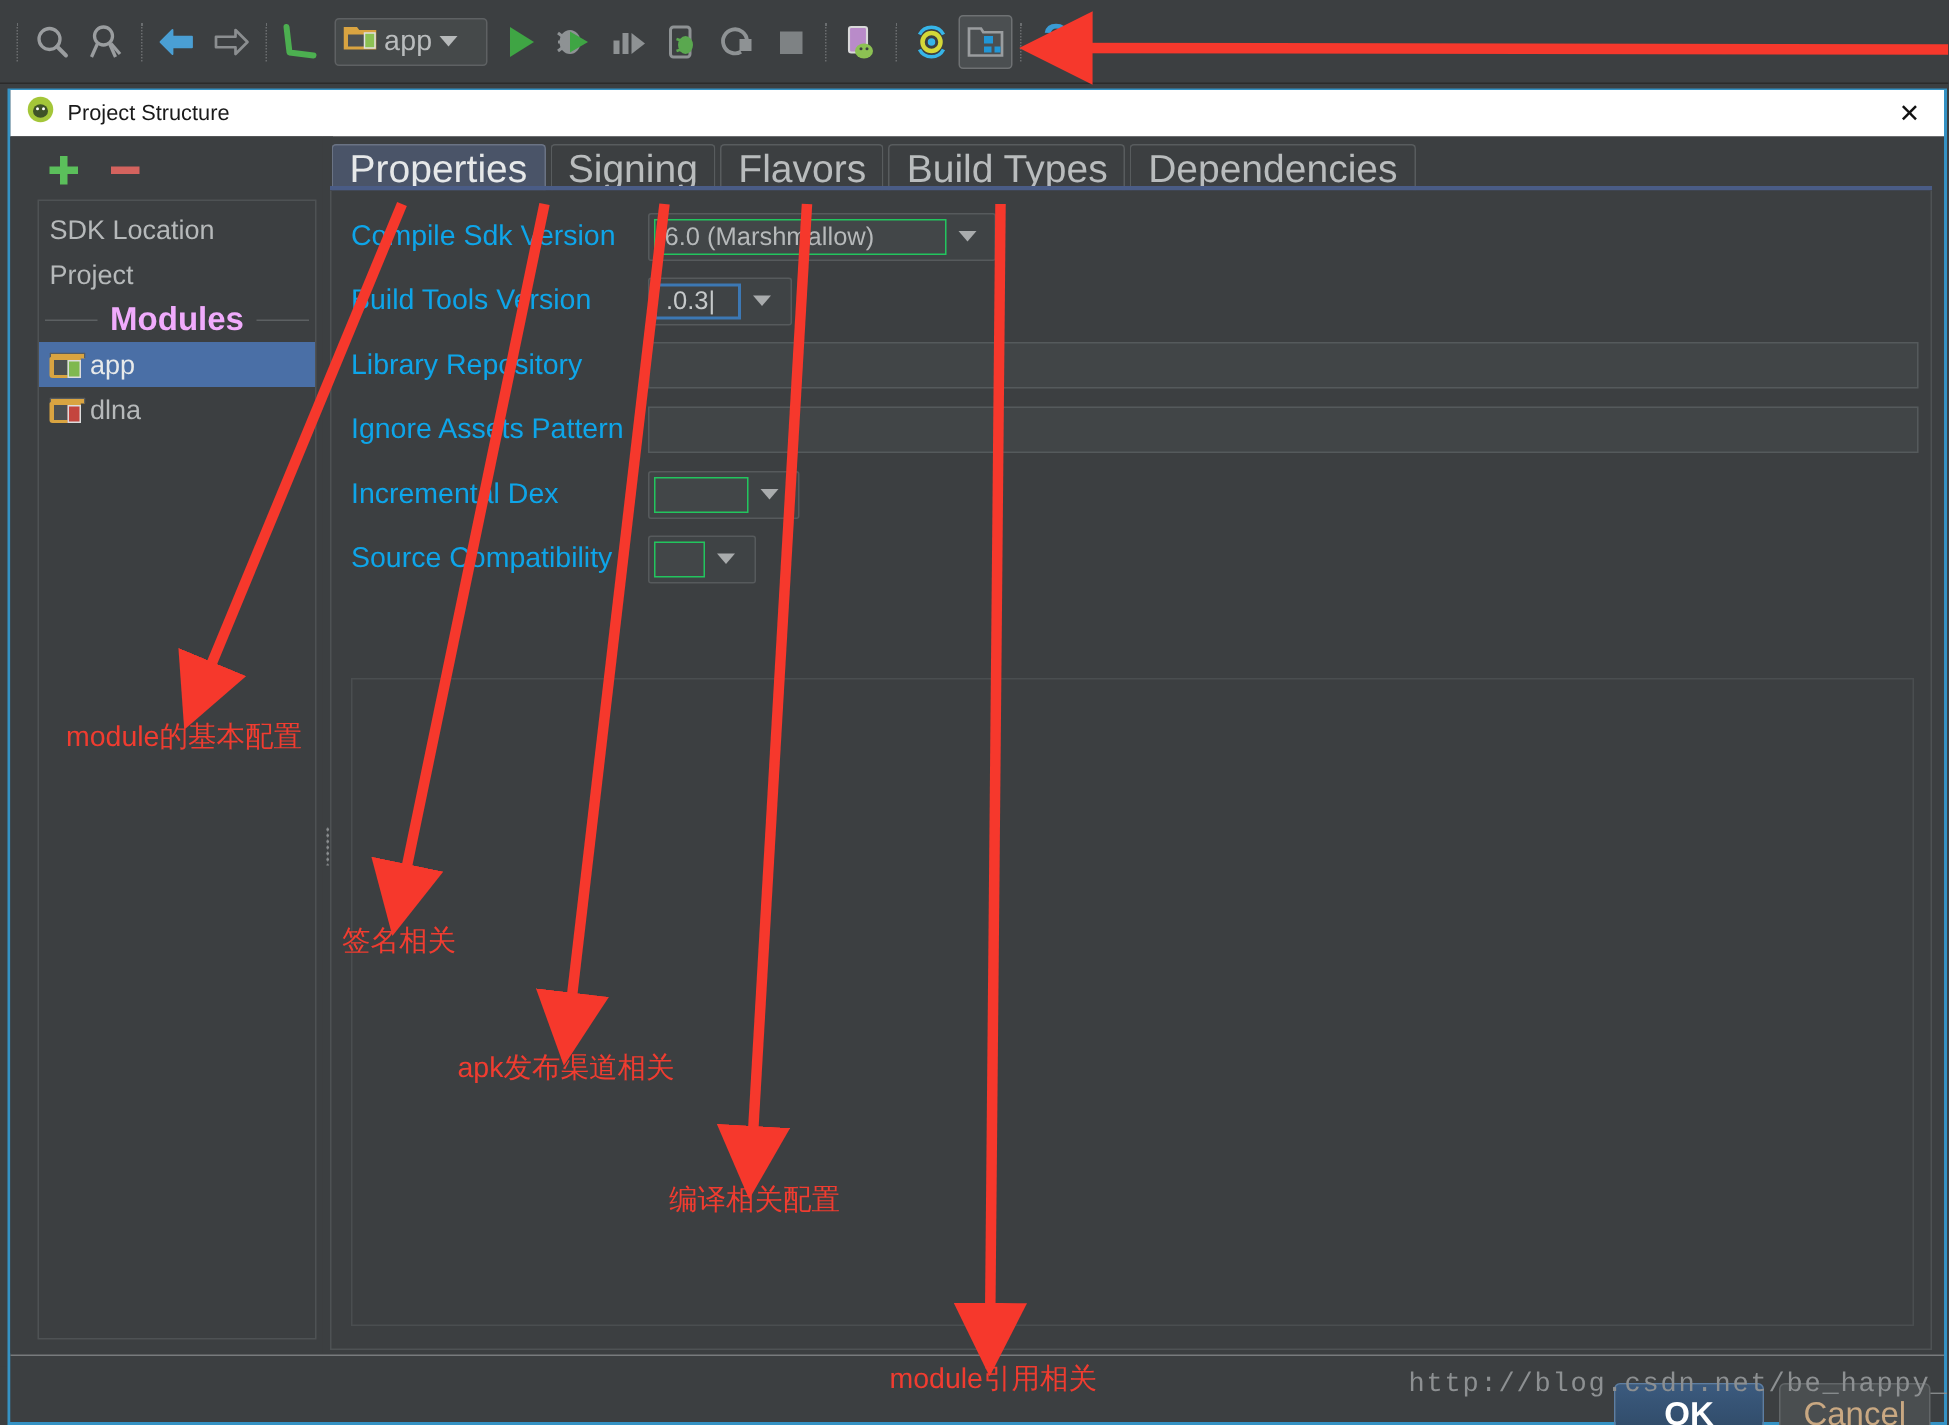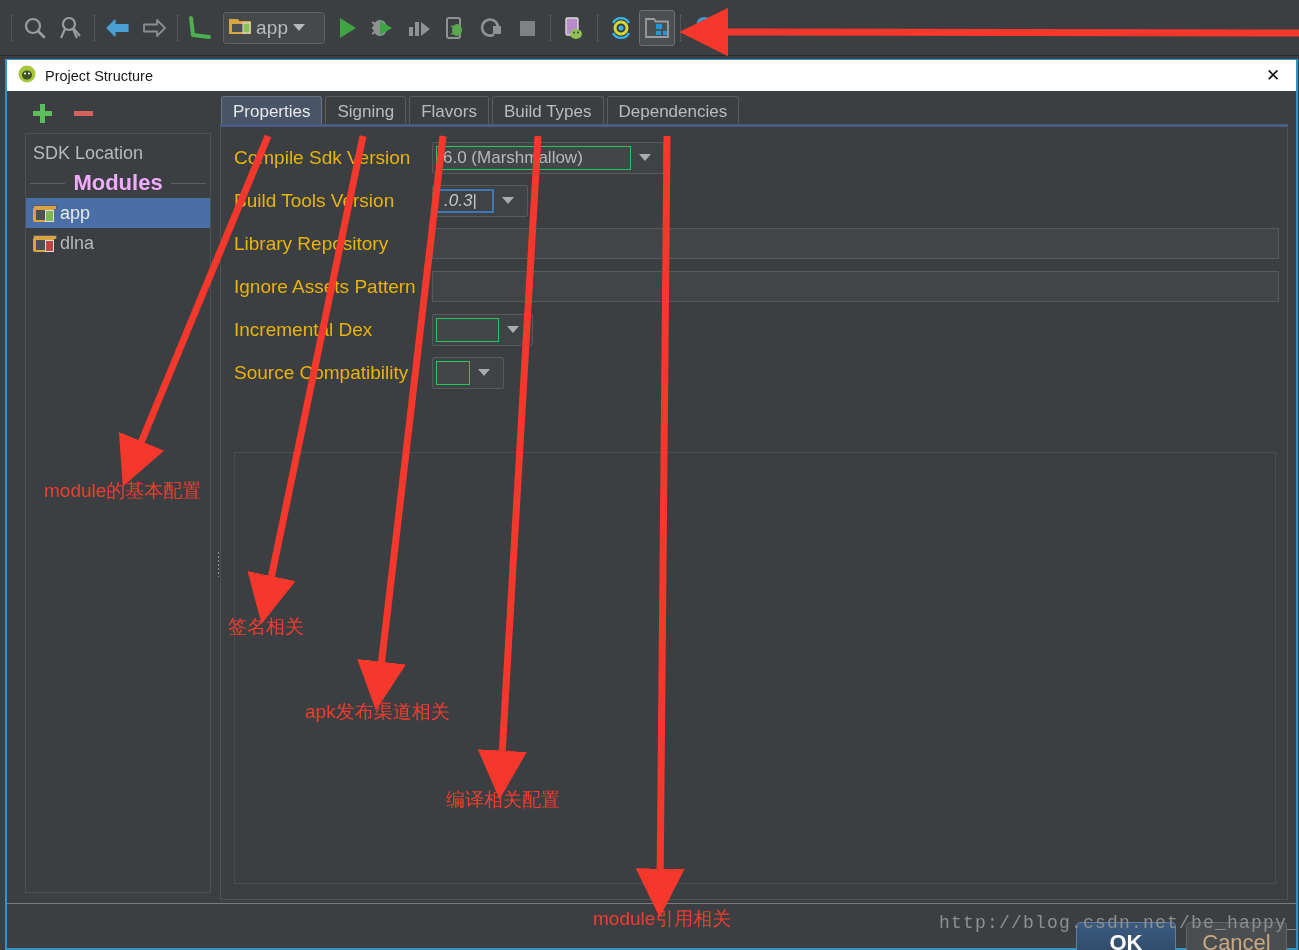--- a/index.html
+++ b/index.html
@@ -207,21 +207,21 @@
     position: relative;
     height: 36px;
     display: flex; align-items: flex-end;
     padding-left: 1px;
   }
   .tab {
     height: 31px;
     display: flex; align-items: center;
     padding: 0 11px;
     color: #b9bcbd;
-    font-size: 17px;
+    font-size: 26px;
     border: 1px solid #585c5e;
     border-bottom: none;
     border-radius: 3px 3px 0 0;
     background: #3c3f41;
     margin-right: 3px;
     white-space: nowrap;
   }
   .tab.active {
     background: #4a5468;
     color: #e6e8e9;
@@ -244,21 +244,21 @@
   #form {
     position: absolute; left: 13px; top: 9px;
     width: 1045px;
   }
   .frow {
     display: flex; align-items: center;
     height: 43px;
   }
   .flabel {
     width: 198px;
-    color: #eab308;
+    color: #0ea5e9;
     font-size: 19px;
     flex: 0 0 auto;
   }
   .combo {
     height: 32px;
     border: 1px solid #565a5c;
     border-radius: 2px;
     background: #3f4345;
     display: flex; align-items: center;
     flex: 0 0 auto;
@@ -520,20 +520,23 @@
           <div class="plus-icon"></div>
           <div class="minus-icon"></div>
         </div>
 
         <div id="module-list">
 
           <div class="mod-item">
             <span>SDK Location</span>
           </div>
 
+          <div class="mod-item">
+            <span>Project</span>
+          </div>
 
           <div class="mod-sep">
             <div class="line"></div>
             <div class="txt">Modules</div>
             <div class="line"></div>
           </div>
 
           <div class="mod-item selected">
             <span class="folder-icon">
               <span class="tab"></span>
@@ -592,21 +595,21 @@
                 <div class="field" style="width:195px;">6.0 (Marshmallow)</div>
                 <div class="arrow">
                     <span class="caret-sm"></span>
                   </div>
               </div>
             </div>
 
             <div class="frow">
               <div class="flabel">Build Tools Version</div>
               <div class="combo" style="width:96px;">
-                <div class="field editing" style="width:58px;font-style:italic;">.0.3|</div>
+                <div class="field editing" style="width:58px;">.0.3|</div>
                 <div class="arrow">
                     <span class="caret-sm"></span>
                   </div>
               </div>
             </div>
 
             <div class="frow">
               <div class="flabel">Library Repository</div>
               <div class="textfield" style="width:845px;" title=""></div>
             </div>

